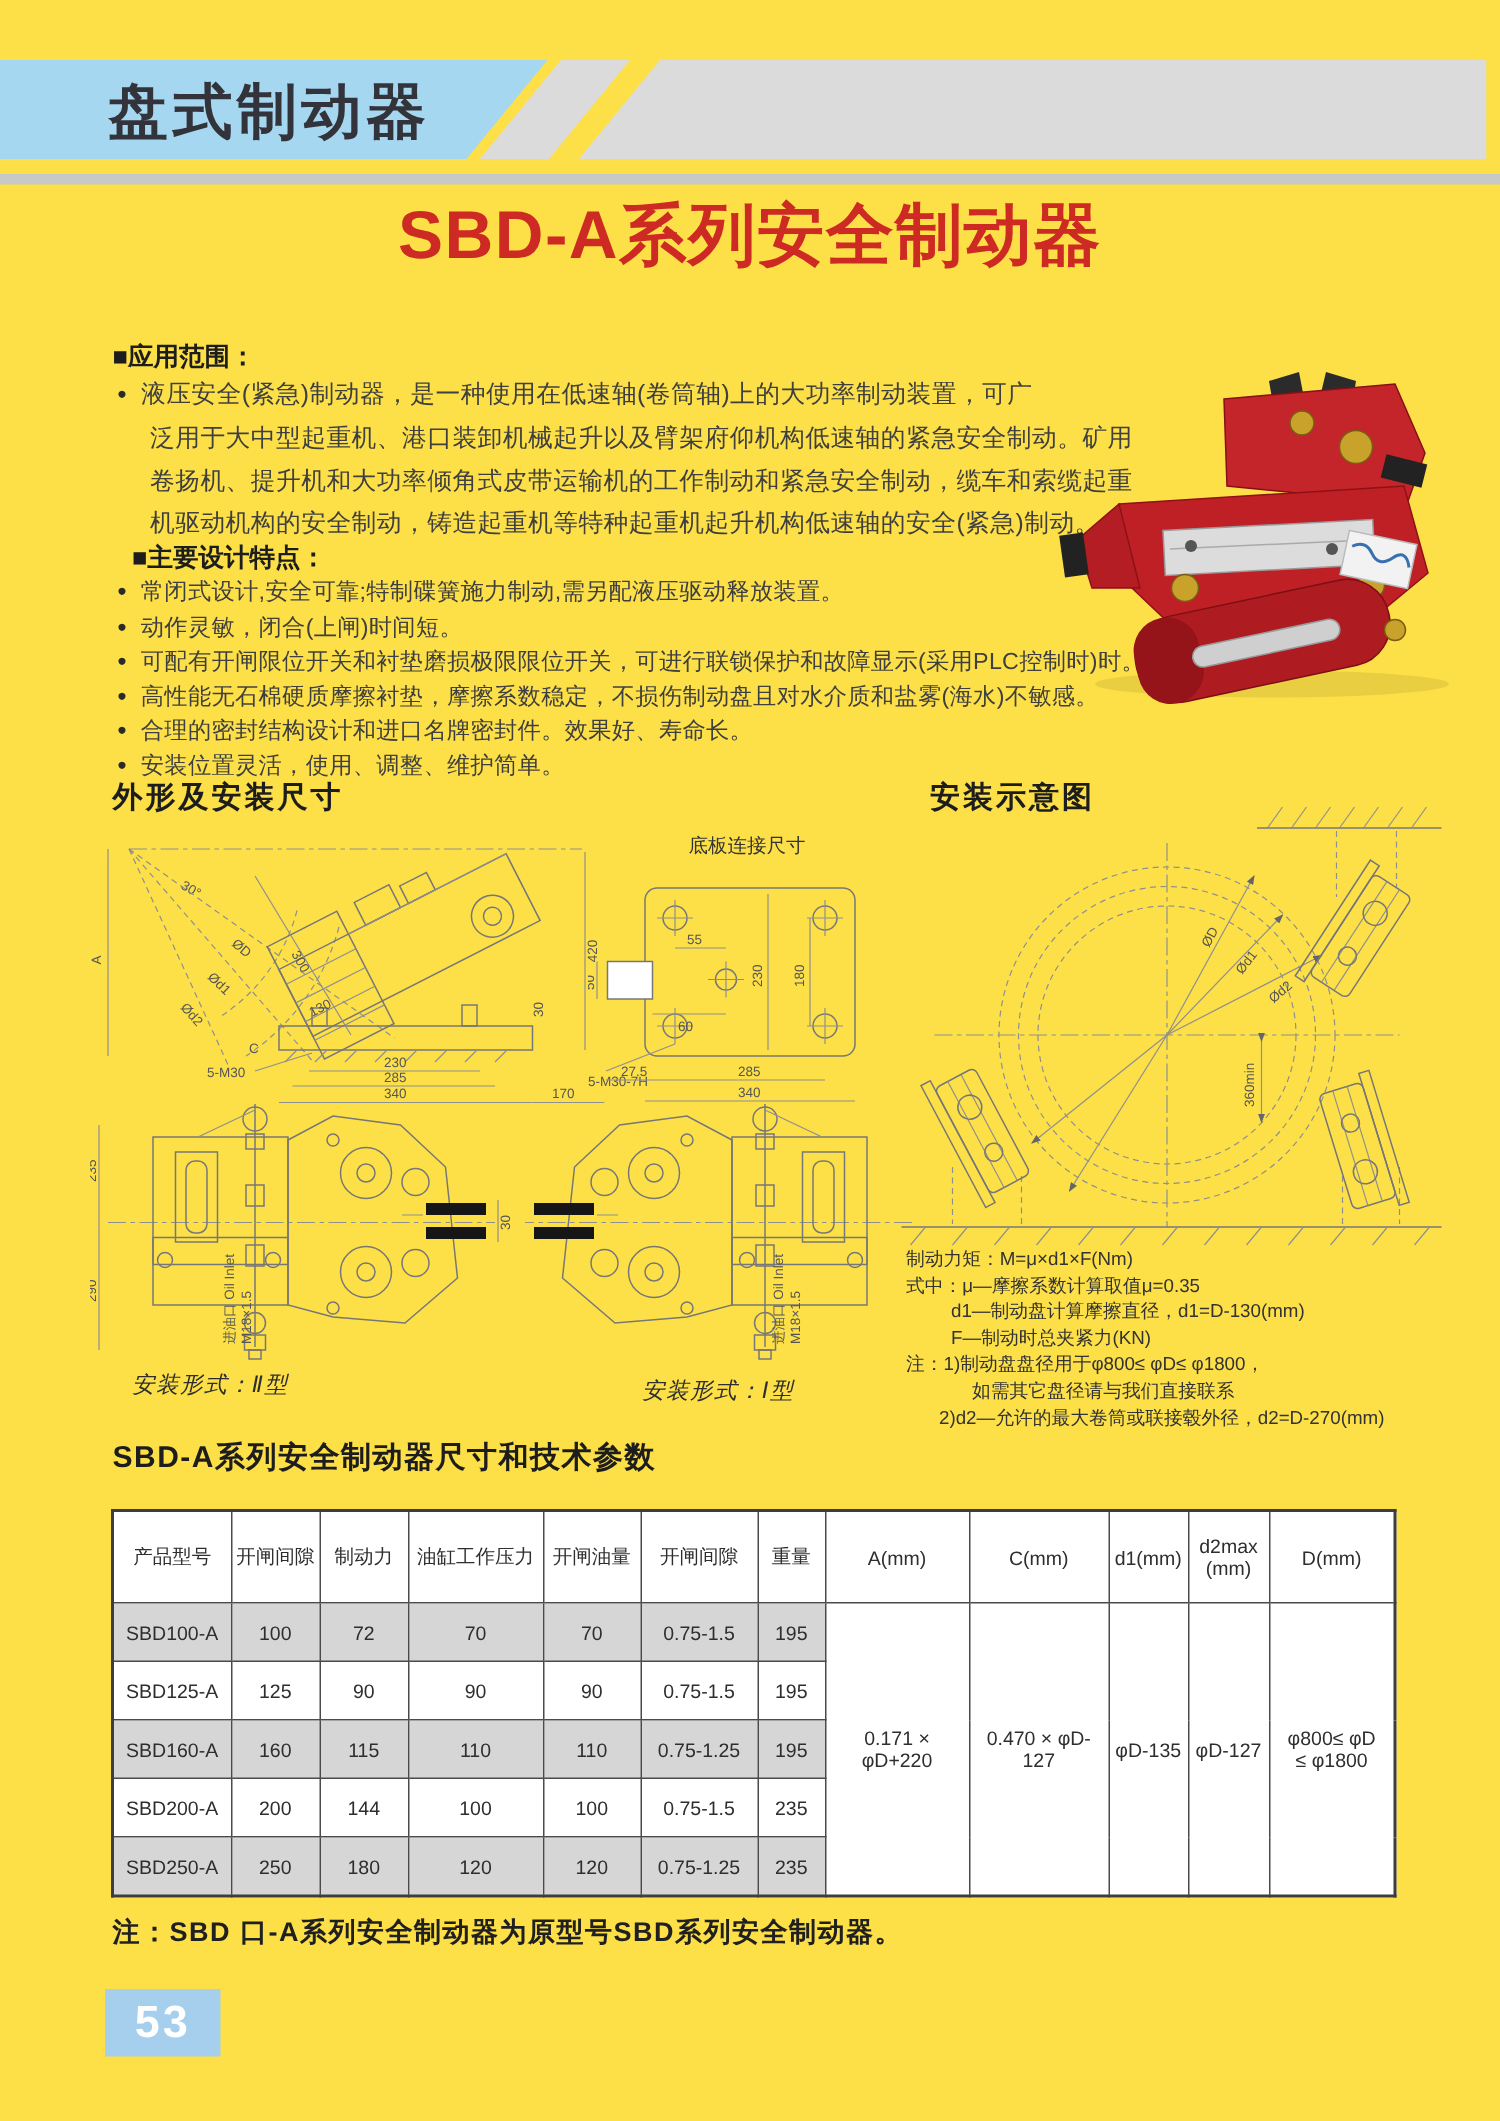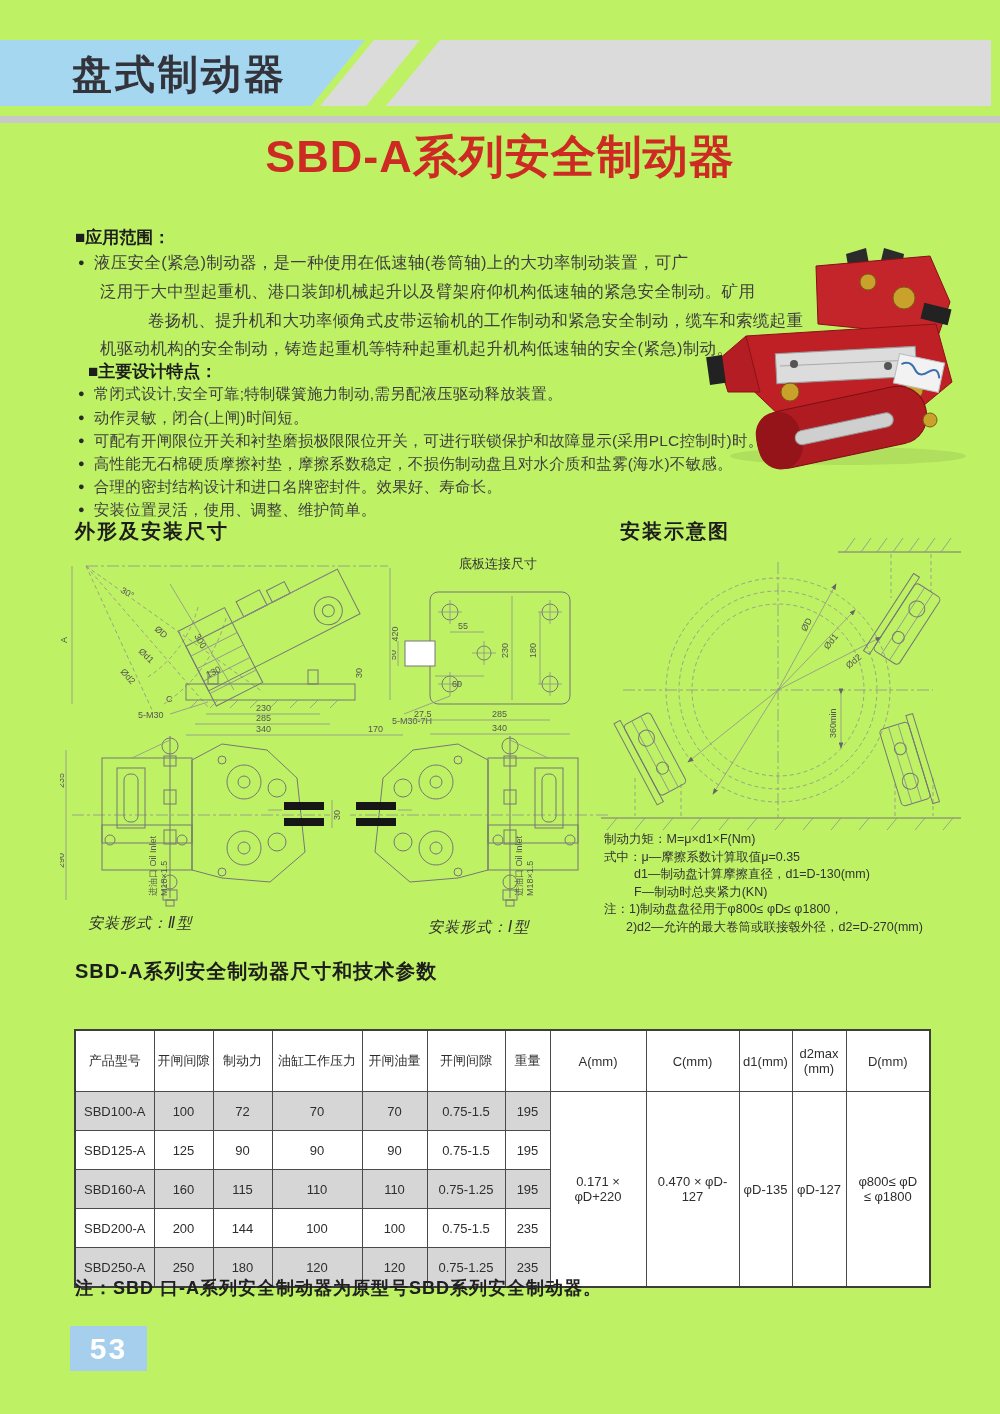--- a/index.html
+++ b/index.html
@@ -1,16 +1,16 @@
 <!DOCTYPE html>
 <html><head>
 <meta charset="utf-8">
 <style>
   html,body{margin:0;padding:0;background:#e8e8e8;}
-  .page{position:relative;width:1000px;height:1414px;margin:0 auto;background:#bef264;
+  .page{position:relative;width:1000px;height:1414px;margin:0 auto;background:#fde047;
         font-family:"Liberation Sans","DejaVu Sans",sans-serif;overflow:hidden;color:#3b3b3b;}
   .abs{position:absolute;}
 
   
   .band{position:absolute;left:0;top:40px;width:1000px;height:66px;}
   .band .blue{position:absolute;inset:0;background:#A6D7F1;
         clip-path:polygon(0 0,365px 0,311px 66px,0 66px);}
   .band .g1{position:absolute;inset:0;background:#DBDBDB;
         clip-path:polygon(374px 0,420px 0,366px 66px,320px 66px);}
   .band .g2{position:absolute;inset:0;background:#DBDBDB;
@@ -30,21 +30,21 @@
   .form-label{position:absolute;font-size:15px;color:#2e2e2e;letter-spacing:1px;font-style:italic;}
 
   .notes{position:absolute;left:604px;top:831px;width:352px;font-size:12.5px;
         line-height:17.6px;color:#333;}
   .notes .ind1{padding-left:30px;}
   .notes .ind1b{padding-left:22px;}
   .notes .ind2{padding-left:44px;}
 
   .tbl-title{position:absolute;left:75px;top:958px;font-size:20px;font-weight:700;
         color:#1d1d1d;letter-spacing:1px;}
-  table.spec{position:absolute;left:74px;top:1029px;width:856px;border-collapse:collapse;
+  table.spec{position:absolute;left:74px;top:1006px;width:856px;border-collapse:collapse;
         table-layout:fixed;background:#fff;border:2px solid #3d3d3d;}
   table.spec th,table.spec td{border:1px solid #4a4a4a;text-align:center;color:#2e2e2e;
         padding:0 2px;overflow:hidden;}
   table.spec th{font-size:13px;font-weight:400;height:60px;white-space:pre-line;}
   table.spec td{font-size:13px;height:38px;}
   .g{background:#D6D6D6;}
   .m{font-size:12.5px;background:#fff;}
   .pre{white-space:pre-line;}
 
   .foot-note{position:absolute;left:75px;top:1276px;font-size:18px;font-weight:700;
@@ -72,21 +72,21 @@
   </div>
   <div class="banner-text">盘式制动器</div>
   <div class="divider"></div>
   <div class="main-title">SBD-A系列安全制动器</div>
 
   <div class="sec-head" style="top:226px;">■应用范围：</div>
   <div class="pline" style="left:78px;top:252px;">
     <span class="blt">●</span><span>液压安全(紧急)制动器，是一种使用在低速轴(卷筒轴)上的大功率制动装置，可广</span>
   </div>
   <div class="pline" style="left:100px;top:281px;">泛用于大中型起重机、港口装卸机械起升以及臂架府仰机构低速轴的紧急安全制动。矿用</div>
-  <div class="pline" style="left:100px;top:310px;margin-left:48px;">卷扬机、提升机和大功率倾角式皮带运输机的工作制动和紧急安全制动，缆车和索缆起重</div>
+  <div class="pline" style="left:100px;top:310px;">卷扬机、提升机和大功率倾角式皮带运输机的工作制动和紧急安全制动，缆车和索缆起重</div>
   <div class="pline" style="left:100px;top:338px;">机驱动机构的安全制动，铸造起重机等特种起重机起升机构低速轴的安全(紧急)制动。</div>
 
   <div class="sec-head" style="top:360px;margin-left:13px;">■主要设计特点：</div>
   <div class="fline" style="left:78px;top:384px;"><span class="blt">●</span><span>常闭式设计,安全可靠;特制碟簧施力制动,需另配液压驱动释放装置。</span></div>
   <div class="fline" style="left:78px;top:408px;"><span class="blt">●</span><span>动作灵敏，闭合(上闸)时间短。</span></div>
   <div class="fline" style="left:78px;top:431px;"><span class="blt">●</span><span>可配有开闸限位开关和衬垫磨损极限限位开关，可进行联锁保护和故障显示(采用PLC控制时)时。</span></div>
   <div class="fline" style="left:78px;top:454px;"><span class="blt">●</span><span>高性能无石棉硬质摩擦衬垫，摩擦系数稳定，不损伤制动盘且对水介质和盐雾(海水)不敏感。</span></div>
   <div class="fline" style="left:78px;top:477px;"><span class="blt">●</span><span>合理的密封结构设计和进口名牌密封件。效果好、寿命长。</span></div>
   <div class="fline" style="left:78px;top:500px;"><span class="blt">●</span><span>安装位置灵活，使用、调整、维护简单。</span></div>
 
@@ -338,20 +338,21 @@
     <use href="#minical" transform="translate(312,232) rotate(-107)"></use>
     <use href="#minical" transform="translate(62,222) rotate(62)"></use>
   </svg>
 
   <div class="notes">
     <div>制动力矩：M=μ×d1×F(Nm)</div>
     <div>式中：μ—摩擦系数计算取值μ=0.35</div>
     <div class="ind1">d1—制动盘计算摩擦直径，d1=D-130(mm)</div>
     <div class="ind1">F—制动时总夹紧力(KN)</div>
     <div>注：1)制动盘盘径用于φ800≤ φD≤ φ1800，</div>
+    <div class="ind2">如需其它盘径请与我们直接联系</div>
     <div class="ind1b">2)d2—允许的最大卷筒或联接毂外径，d2=D-270(mm)</div>
   </div>
 
   <div class="tbl-title">SBD-A系列安全制动器尺寸和技术参数</div>
   <table class="spec">
     <colgroup>
       <col style="width:79px">
         <col style="width:59px">
         <col style="width:59px">
         <col style="width:90px">

